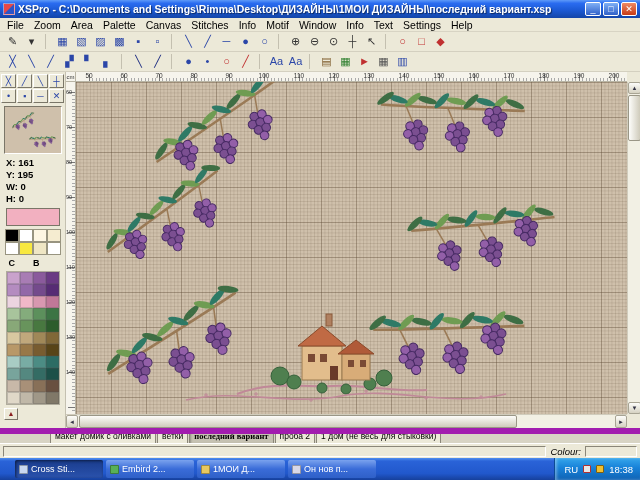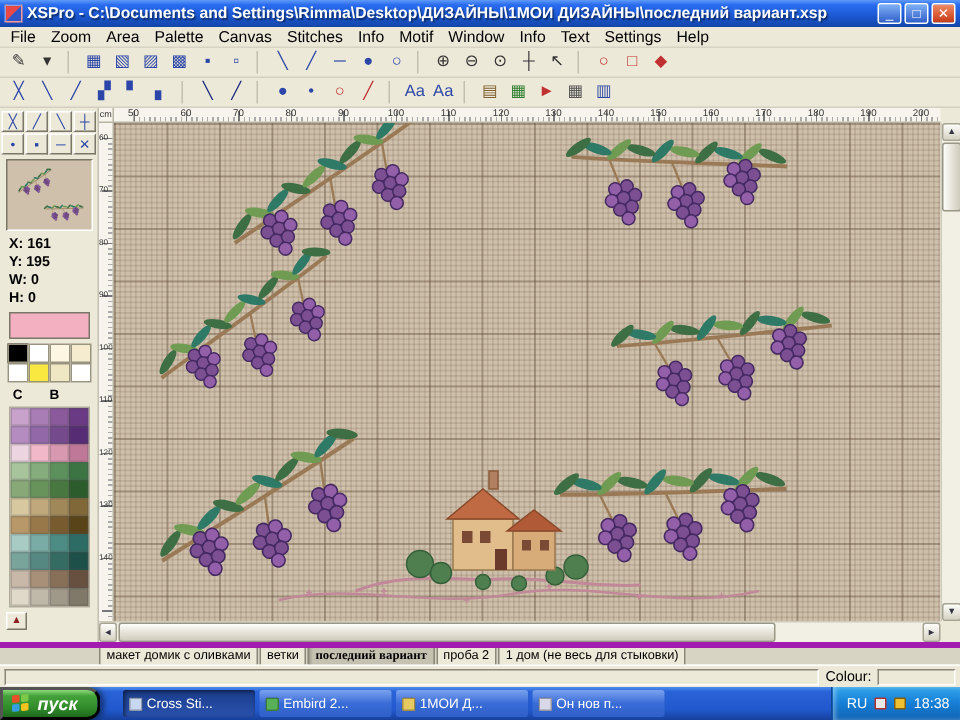--- a/index.html
+++ b/index.html
@@ -52,27 +52,27 @@
 
   .vscroll{position:absolute;top:10px;right:0;bottom:14px;width:13px;background:#f2f0e4;border-left:1px solid #d0ccbc;}
   .hscroll{position:absolute;left:0;right:13px;bottom:0;height:14px;background:#f2f0e4;border-top:1px solid #d0ccbc;}
   .scroll-btn{position:absolute;background:linear-gradient(180deg,#fdfdfa,#d6d2c2);border:1px solid #a8a494;border-radius:2px;font-size:6px;color:#334;text-align:center;}
   .vscroll .scroll-btn{width:13px;height:12px;line-height:11px;left:0;}
   .hscroll .scroll-btn{width:12px;height:13px;line-height:12px;top:0;}
   .vthumb{position:absolute;left:0;top:13px;width:13px;height:46px;background:linear-gradient(90deg,#fdfdfa,#cfcbbb);border:1px solid #9a9686;border-radius:2px;}
   .hthumb{position:absolute;top:0;left:13px;width:78%;height:13px;background:linear-gradient(180deg,#fdfdfa,#cfcbbb);border:1px solid #9a9686;border-radius:2px;}
 
   
-  .tabbar{height:15px;background:#d8d4c4;border-top:4px solid #a21caf;display:flex;align-items:flex-end;padding-left:66px;overflow:hidden;}
+  .tabbar{height:15px;background:#d8d4c4;border-top:6px solid #a21caf;display:flex;align-items:flex-end;padding-left:50px;overflow:hidden;}
   .tab{height:14px;line-height:13px;padding:0 4px;font-size:8.5px;background:#ece9d8;border:1px solid #8a8678;border-bottom:none;white-space:nowrap;margin-right:1px;}
   .tab.active{background:#c6c2b2;font-weight:bold;box-shadow:inset 1px 1px 2px rgba(0,0,0,.25);font-family:Liberation Serif, serif;}
   .statusbar{height:15px;background:#ece9d8;display:flex;align-items:center;gap:2px;padding:1px 3px;border-top:1px solid #fff;}
   .status-panel{height:11px;border:1px solid;border-color:#8a8678 #fff #fff #8a8678;background:#ece9d8;}
   .status-main{flex:1;}
-  .colour-label{font-size:9.5px;padding:0 2px;white-space:nowrap;}
+  .colour-label{font-size:9.5px;padding:0 2px;white-space:nowrap;font-style:italic;}
   .colour-box{width:52px;}
 
   
   .taskbar{height:22px;background:linear-gradient(180deg,#4f8ff0 0%,#2a63d8 14%,#2158cc 70%,#16409c 100%);display:flex;align-items:center;overflow:hidden;}
   .start-btn{height:22px;padding:0 13px 0 6px;border-radius:0 9px 9px 0;background:linear-gradient(180deg,#8cd87a 0%,#44a23a 22%,#2f8829 70%,#1e681c 100%);color:#fff;font-weight:bold;font-style:italic;font-size:12px;display:flex;align-items:center;gap:4px;box-shadow:2px 0 4px rgba(0,0,0,.5);flex:0 0 auto;}
   .win-flag{width:13px;height:12px;display:grid;grid-template-columns:5px 5px;grid-template-rows:5px 5px;gap:1px;transform:skewY(-6deg);}
   .win-flag i{display:block;border-radius:1px;}
   .win-flag i:nth-child(1){background:#e8502a;}
   .win-flag i:nth-child(2){background:#7ec84a;}
   .win-flag i:nth-child(3){background:#34a0e0;}
@@ -654,29 +654,20 @@
       <span class="tab">1 дом (не весь для стыковки)</span>
     </div>
 
   <div class="statusbar">
     <div class="status-panel status-main"></div>
     <span class="colour-label">Colour:</span>
     <div class="status-panel colour-box"></div>
   </div>
 
   <div class="taskbar">
-    <button class="start-btn">
-      <span class="win-flag">
-          <i></i>
-          <i></i>
-          <i></i>
-          <i></i>
-        </span>
-      <span>пуск</span>
-    </button>
     <span id="taskbuttons" style="display:flex;align-items:center;margin-left:12px;">
         <button class="task-btn active">
           <span class="task-icon" style="background: rgb(200, 216, 240);"></span>
           <span class="task-label">Cross Sti...</span>
         </button>
         <button class="task-btn">
           <span class="task-icon" style="background: rgb(88, 176, 88);"></span>
           <span class="task-label">Embird 2...</span>
         </button>
         <button class="task-btn">

